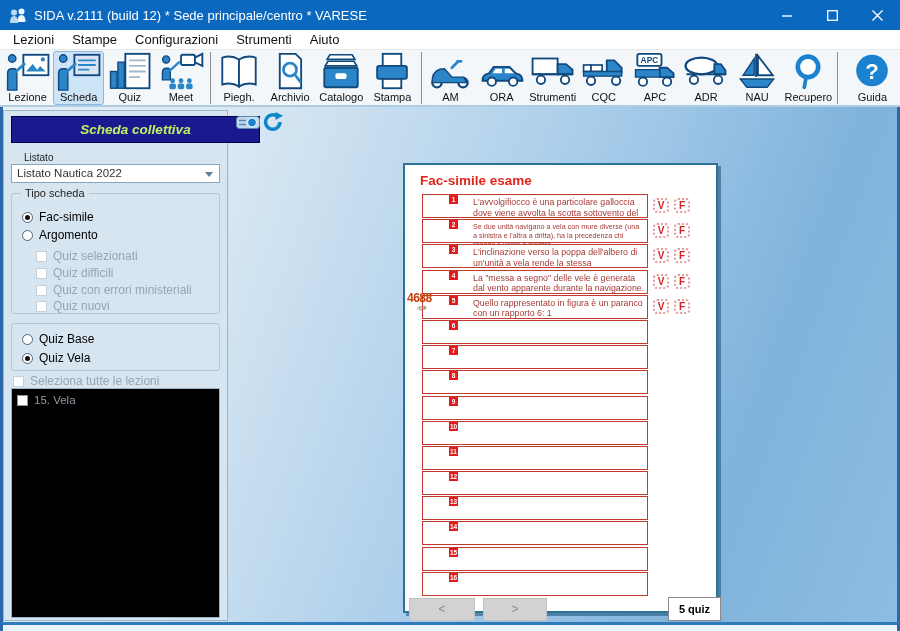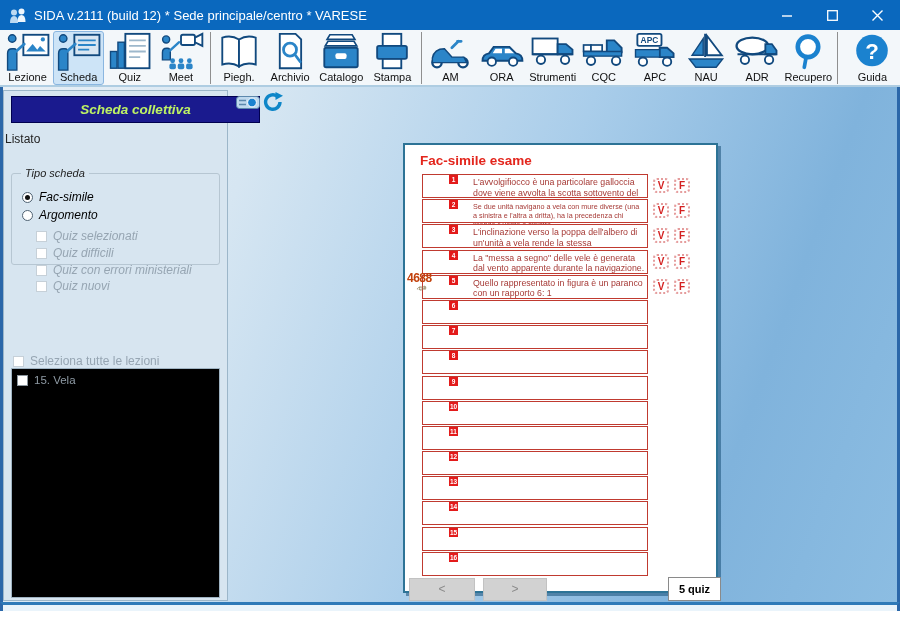--- a/index.html
+++ b/index.html
@@ -29,21 +29,21 @@
 
   
   .main { position:relative; width:900px; height:515px;
           background:linear-gradient(110deg,#e9f0f6 0%,#d6e6f2 25%,#a9cdea 55%,#80b3dc 80%,#8cbde2 100%);
           border-left:3px solid #2b67a9; border-right:3px solid #2b67a9; }
 
   
   .sidebar { position:absolute; left:0; top:3px; width:225px; height:511px; background:#d7e5f0; border:1px solid #9cb6c9; }
   .panel-header { position:absolute; left:7px; top:5px; width:249px; height:27px; background:#1a1a8e; border:1px solid #00004f;
                   color:#bef264; font-size:13.5px; font-weight:bold; font-style:italic; text-align:center; line-height:25px; }
-  .listato-label { position:absolute; left:1px; top:41px; font-size:12px; color:#222; }
+  .listato-label { position:absolute; left:20px; top:41px; font-size:10px; color:#222; }
   .dropdown { position:absolute; left:7px; top:53px; width:209px; height:19px; background:#fff; border:1px solid #8aa6ba;
               font-size:11.5px; color:#333; line-height:17px; padding-left:5px; }
   .dropdown .chev { position:absolute; right:6px; top:7px; width:0; height:0; border-left:4px solid transparent; border-right:4px solid transparent; border-top:5px solid #5c7e9b; }
   .groupbox { position:absolute; border:1px solid #b6c6d2; border-radius:3px; }
   .group-label { position:absolute; top:-7px; left:9px; background:#d7e5f0; padding:0 4px; font-size:11px; color:#222; }
   .opt { position:absolute; display:flex; align-items:center; gap:6px; }
   .radio { width:11px; height:11px; border-radius:50%; border:1px solid #4f6272; background:#fff; position:relative; flex:none; }
   .radio.checked::after { content:""; position:absolute; inset:2px; border-radius:50%; background:#101010; }
   .cb { width:11px; height:11px; border:1px solid #b7c2cb; background:#fff; flex:none; }
   .opt-label { font-size:12px; color:#000; }
@@ -115,20 +115,27 @@
           </svg>
         </span>
       <span class="win-btn">
           <svg width="11" height="11">
             <path d="M0.5 0.5 l10 10 M10.5 0.5 l-10 10" stroke="#fff" stroke-width="1.4"></path>
           </svg>
         </span>
     </div>
   </div>
 
+  <div class="menubar">
+    <span class="menu-item">Lezioni</span>
+    <span class="menu-item">Stampe</span>
+    <span class="menu-item">Configurazioni</span>
+    <span class="menu-item">Strumenti</span>
+    <span class="menu-item">Aiuto</span>
+  </div>
 
   <div class="toolbar">
 
     <div class="tbtn">
       <span class="ticon">
         <svg width="48" height="39" viewBox="0 0 50 42">
           <rect x="20" y="3" width="27" height="22" fill="#fff" stroke="#11497e" stroke-width="2"></rect>
           <path d="M23 21 l7-8 5 6 3-4 6 6 z" fill="#2b85c8"></path>
             <circle cx="41" cy="8" r="2.3" fill="#2b85c8"></circle>
           <circle cx="8" cy="7" r="4" fill="#2b85c8" stroke="#11497e" stroke-width="1.5"></circle>
@@ -294,45 +301,45 @@
           <circle cx="12" cy="32" r="4.5" fill="#fff" stroke="#11497e" stroke-width="2"></circle>
           <circle cx="38" cy="32" r="4.5" fill="#fff" stroke="#11497e" stroke-width="2"></circle>
         </svg>
       </span>
       <span class="tlabel">APC</span>
     </div>
 
     <div class="tbtn">
       <span class="ticon">
         <svg width="48" height="39" viewBox="0 0 50 42">
-          <path d="M24 2 v25" stroke="#11497e" stroke-width="2"></path>
-          <path d="M22 7 L22 25 L10 25 Z" fill="#2b85c8" stroke="#11497e" stroke-width="1.5"></path>
-          <path d="M26 4 L26 25 L42 25 Z" fill="#fff" stroke="#11497e" stroke-width="2"></path>
-          <path d="M7 29 h36 l-7 9 h-22 z" fill="#2b85c8" stroke="#11497e" stroke-width="1.5"></path>
-        </svg>
-      </span>
-      <span class="tlabel">NAU</span>
-    </div>
-
-    <div class="tbtn">
-      <span class="ticon">
-        <svg width="48" height="39" viewBox="0 0 50 42">
           <ellipse cx="20" cy="15" rx="17" ry="9" fill="#fff" stroke="#11497e" stroke-width="2.5"></ellipse>
           <path d="M34 13 h7 l5 7 v4 h-12 z" fill="#2b85c8" stroke="#11497e" stroke-width="2"></path>
           <path d="M4 24 h42" stroke="#11497e" stroke-width="2"></path>
           <circle cx="12" cy="30" r="4.5" fill="#fff" stroke="#11497e" stroke-width="2"></circle>
           <circle cx="38" cy="30" r="4.5" fill="#fff" stroke="#11497e" stroke-width="2"></circle>
         </svg>
       </span>
       <span class="tlabel">ADR</span>
     </div>
 
     <div class="tbtn">
       <span class="ticon">
         <svg width="48" height="39" viewBox="0 0 50 42">
+          <path d="M24 2 v25" stroke="#11497e" stroke-width="2"></path>
+          <path d="M22 7 L22 25 L10 25 Z" fill="#2b85c8" stroke="#11497e" stroke-width="1.5"></path>
+          <path d="M26 4 L26 25 L42 25 Z" fill="#fff" stroke="#11497e" stroke-width="2"></path>
+          <path d="M7 29 h36 l-7 9 h-22 z" fill="#2b85c8" stroke="#11497e" stroke-width="1.5"></path>
+        </svg>
+      </span>
+      <span class="tlabel">NAU</span>
+    </div>
+
+    <div class="tbtn">
+      <span class="ticon">
+        <svg width="48" height="39" viewBox="0 0 50 42">
           <circle cx="25" cy="16" r="11" fill="#fff" stroke="#1b82cf" stroke-width="5"></circle>
           <path d="M23 27 l-2 11" stroke="#1b82cf" stroke-width="4" stroke-linecap="round"></path>
         </svg>
       </span>
       <span class="tlabel">Recupero</span>
     </div>
 
     <div class="tsep"></div>
 
     <div class="tbtn guida-group">
@@ -344,22 +351,26 @@
       </span>
       <span class="tlabel">Guida</span>
     </div>
   </div>
 
   <div class="main">
 
     <div class="sidebar">
       <div class="panel-header">Scheda collettiva</div>
       <div class="listato-label">Listato</div>
-
-      <div class="groupbox" style="left:7px; top:82px; width:209px; height:92px;font-style:italic;">
+      <div class="dropdown">
+        <span>Listato Nautica 2022</span>
+        <span class="chev"></span>
+      </div>
+
+      <div class="groupbox" style="left:7px; top:82px; width:209px; height:121px;">
         <span class="group-label">Tipo scheda</span>
         <div class="opt" style="left:10px; top:16px;">
           <span class="radio checked"></span>
           <span class="opt-label">Fac-simile</span>
         </div>
         <div class="opt" style="left:10px; top:34px;">
           <span class="radio"></span>
           <span class="opt-label">Argomento</span>
         </div>
         <div class="opt disabled" style="left:24px; top:55px;">
@@ -373,20 +384,30 @@
         <div class="opt disabled" style="left:24px; top:89px;">
           <span class="cb"></span>
           <span class="opt-label">Quiz con errori ministeriali</span>
         </div>
         <div class="opt disabled" style="left:24px; top:105px;">
           <span class="cb"></span>
           <span class="opt-label">Quiz nuovi</span>
         </div>
       </div>
 
+      <div class="groupbox" style="left:7px; top:212px; width:209px; height:48px;">
+        <div class="opt" style="left:10px; top:8px;">
+          <span class="radio"></span>
+          <span class="opt-label">Quiz Base</span>
+        </div>
+        <div class="opt" style="left:10px; top:27px;">
+          <span class="radio checked"></span>
+          <span class="opt-label">Quiz Vela</span>
+        </div>
+      </div>
 
       <div class="opt disabled" style="left:9px; top:263px;">
         <span class="cb"></span>
         <span class="opt-label">Seleziona tutte le lezioni</span>
       </div>
 
       <div class="listbox">
         <div class="opt" style="position:absolute;">
           <span class="cb"></span>
           <span class="opt-label">15. Vela</span>

